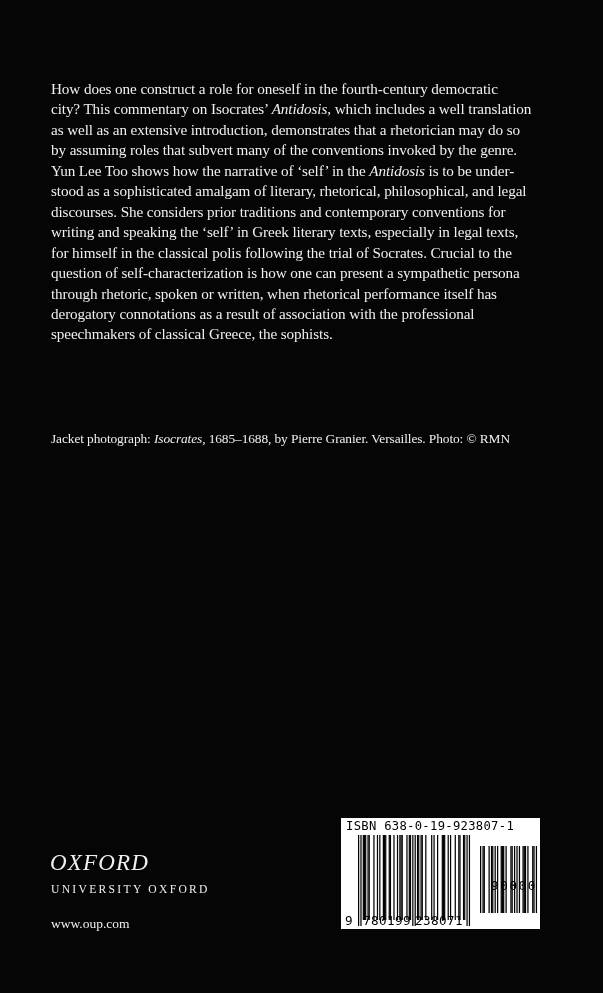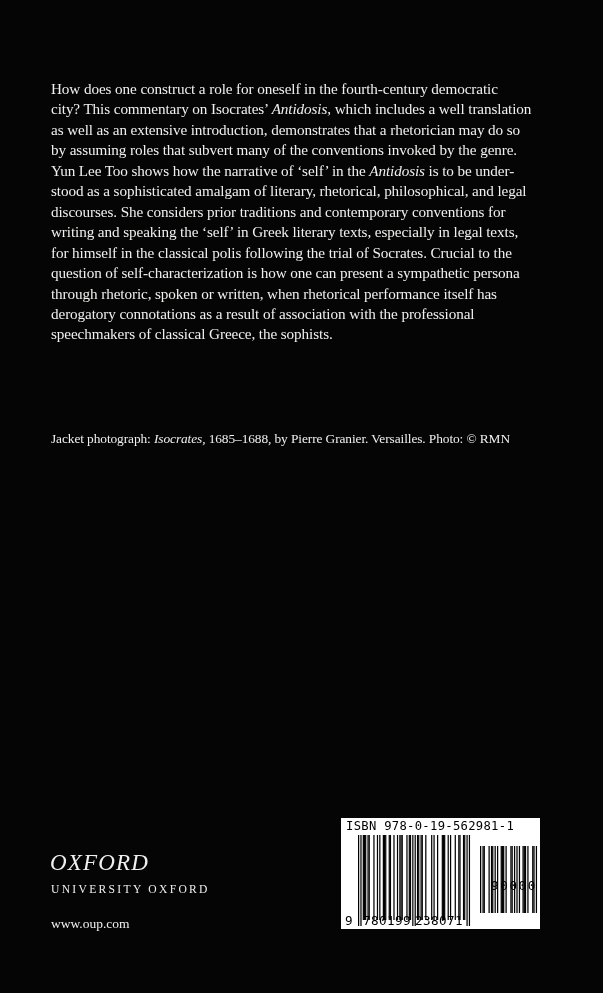--- a/index.html
+++ b/index.html
@@ -108,21 +108,21 @@
 </div>
 
 <div class="logo">
   <span class="logo-oxford">OXFORD</span>
   <span class="logo-press">UNIVERSITY OXFORD</span>
 </div>
 
 <div class="url">www.oup.com</div>
 
 <div class="barcode-box" id="barcode-box">
-  <div class="isbn-text">ISBN 978-0-19-562981-1</div>
+  <div class="isbn-text">ISBN 638-0-19-923807-1</div>
   <div class="addon-digits">90000</div>
   <svg class="bars" id="bars" width="199" height="111">
       <rect x="17.00" y="17" width="1.23" height="91" fill="#000000"></rect>
       <rect x="19.36" y="17" width="1.23" height="91" fill="#000000"></rect>
       <rect x="21.72" y="17" width="1.23" height="85" fill="#000000"></rect>
       <rect x="22.89" y="17" width="1.23" height="85" fill="#000000"></rect>
       <rect x="24.07" y="17" width="1.23" height="85" fill="#000000"></rect>
       <rect x="26.43" y="17" width="1.23" height="85" fill="#000000"></rect>
       <rect x="27.61" y="17" width="1.23" height="85" fill="#000000"></rect>
       <rect x="32.33" y="17" width="1.23" height="85" fill="#000000"></rect>

